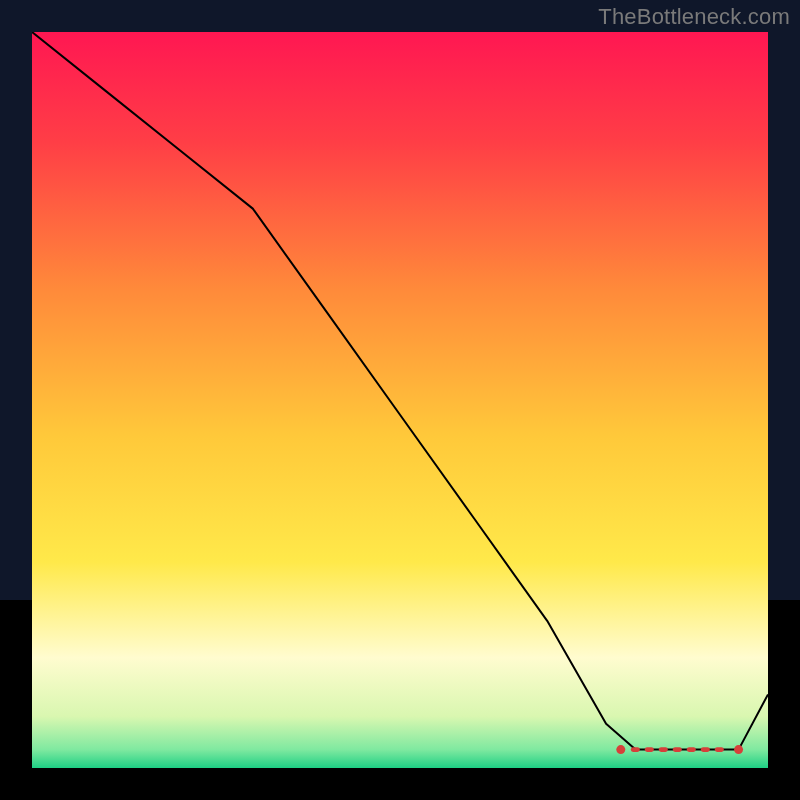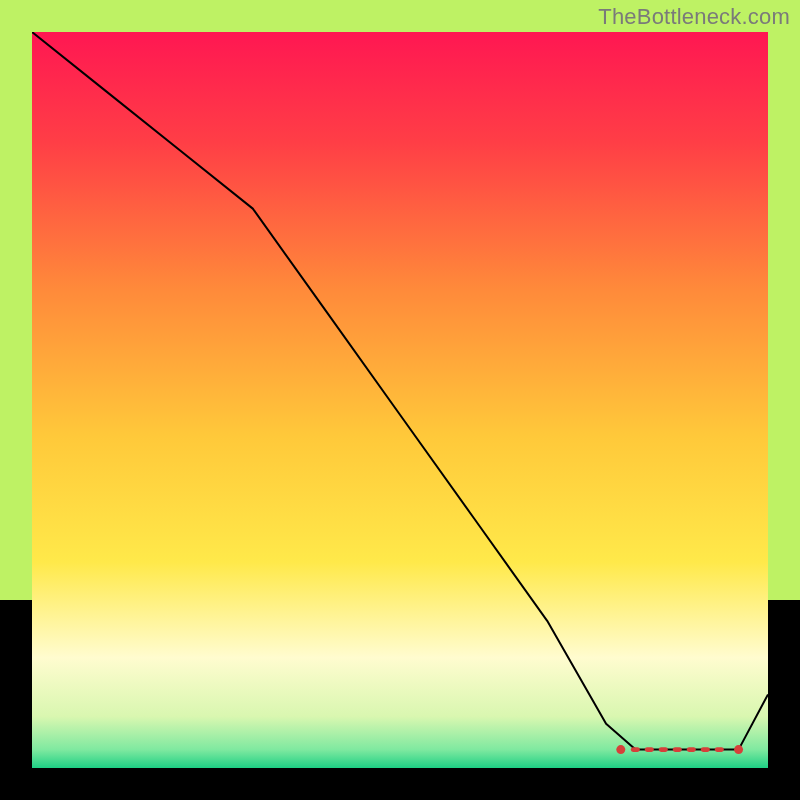--- a/index.html
+++ b/index.html
@@ -1,17 +1,17 @@
 <!DOCTYPE html>
 <html><head>
 <meta charset="utf-8">
 <style>
   * { margin: 0; padding: 0; box-sizing: border-box; }
   html, body { width: 800px; height: 800px; background: #000; overflow: hidden; }
-  .root { position: relative; width: 800px; height: 600px; background: #bef264; }
+  .root { position: relative; width: 800px; height: 600px; background: #0f172a; }
   .watermark {
     position: absolute;
     top: 4px;
     right: 10px;
     font-family: Arial, Helvetica, sans-serif;
     font-size: 22px;
     color: #7a7a7a;
     font-weight: 500;
     letter-spacing: 0.2px;
   }

